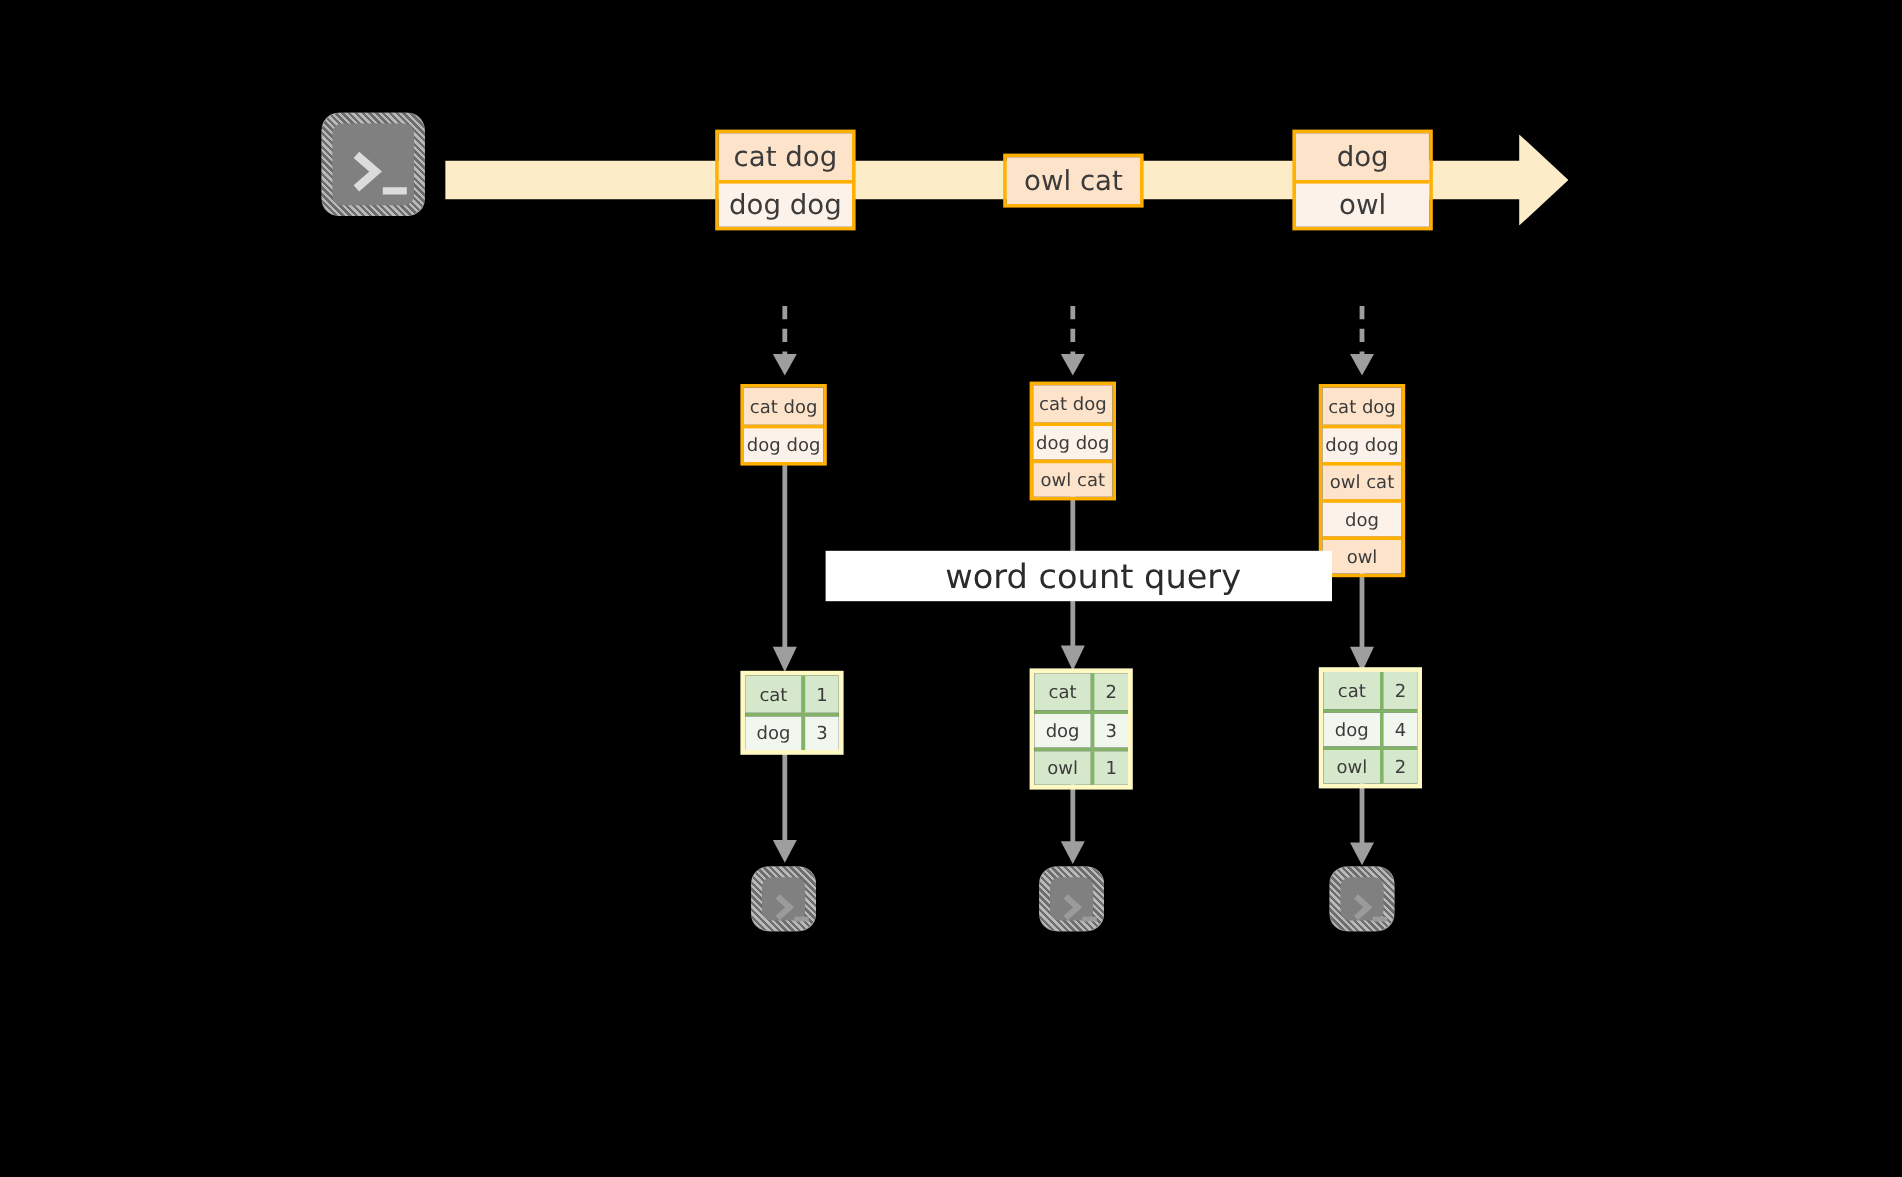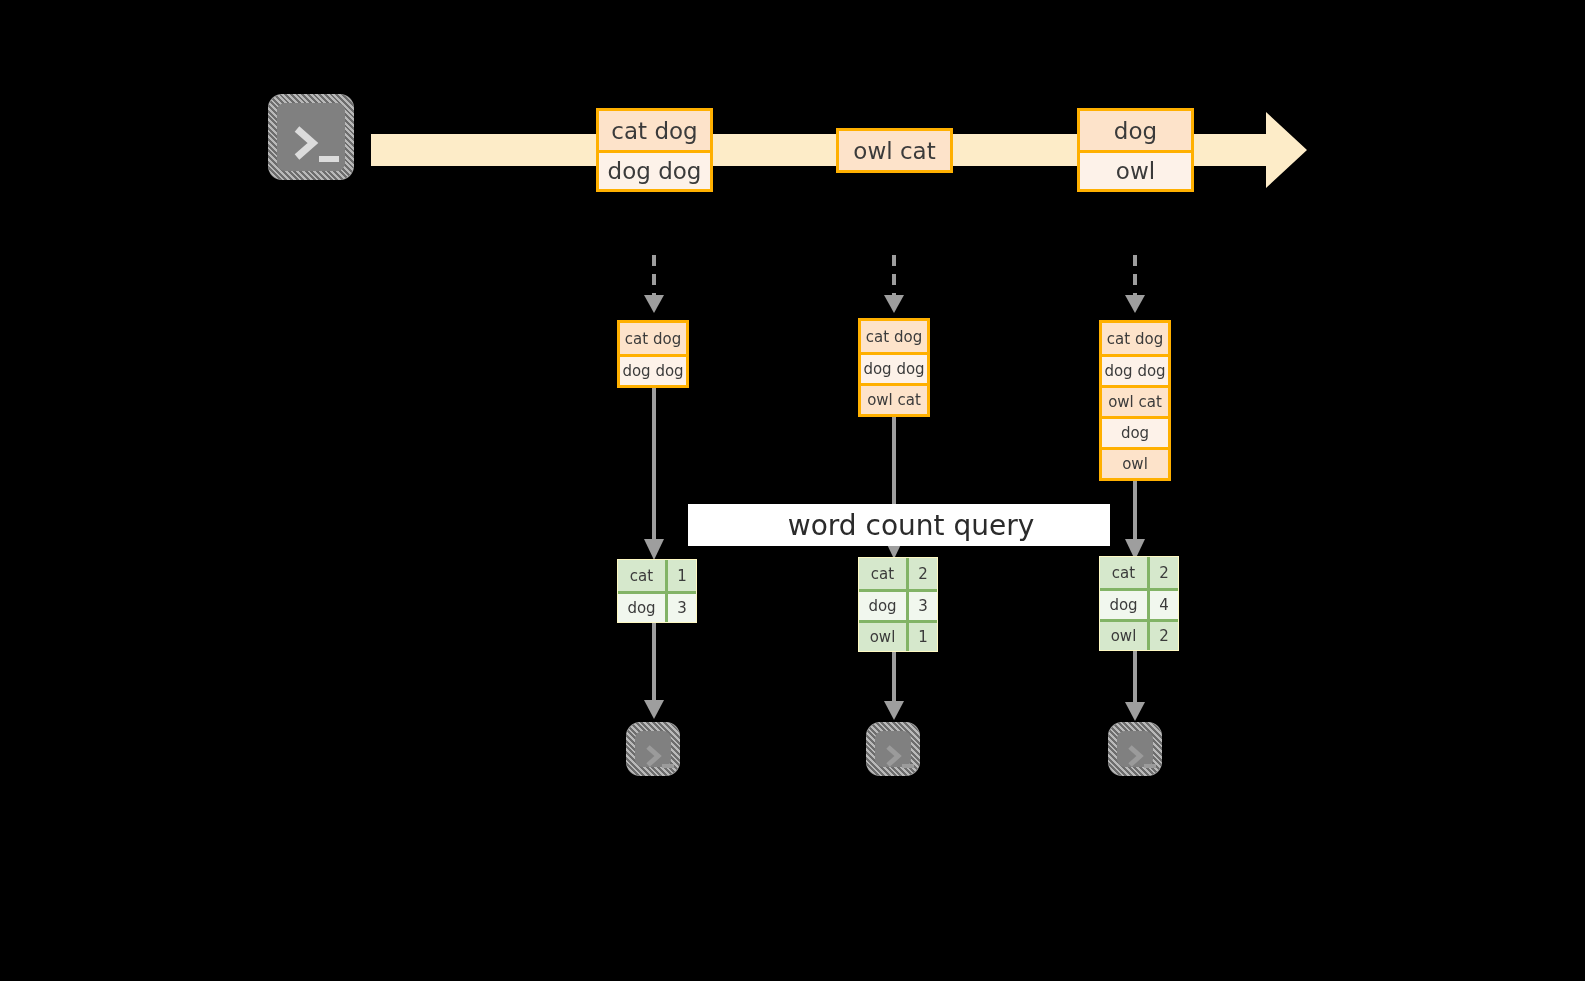--- a/index.html
+++ b/index.html
@@ -75,21 +75,21 @@
     height: 31px;
     white-space: nowrap;
   }
   .otable .row.shade { background: #fde3ca; }
   .otable .row.light { background: #fdf2e9; }
   .otable .row + .row { border-top: 3px solid #ffb000; }
 
   
   .gtable {
     position: absolute;
-    border: 1px solid #fef9c3;
+    border: 4px solid #fef9c3;
     z-index: 3;
     font-size: 15px;
     color: #3b3b3b;
   }
   .gtable .row { display: flex; height: 31px; }
   .gtable .row + .row { border-top: 3px solid #82b366; }
   .gtable .cell {
     display: flex; align-items: center; justify-content: center;
     white-space: nowrap;
   }
@@ -101,21 +101,21 @@
   
   .conn { position: absolute; z-index: 2; }
 
   
   .query-label {
     position: absolute;
     left: 688px; top: 459px;
     width: 422px; height: 42px;
     background: #ffffff;
     z-index: 5;
-    display: flex; align-items: center; justify-content: center; margin-top: 45px;
+    display: flex; align-items: center; justify-content: center;
   }
   .query-label span {
     font-size: 28px;
     color: #2b2b2b;
     white-space: nowrap;
     padding-left: 24px;
   }
 </style>
 </head>
 <body>

